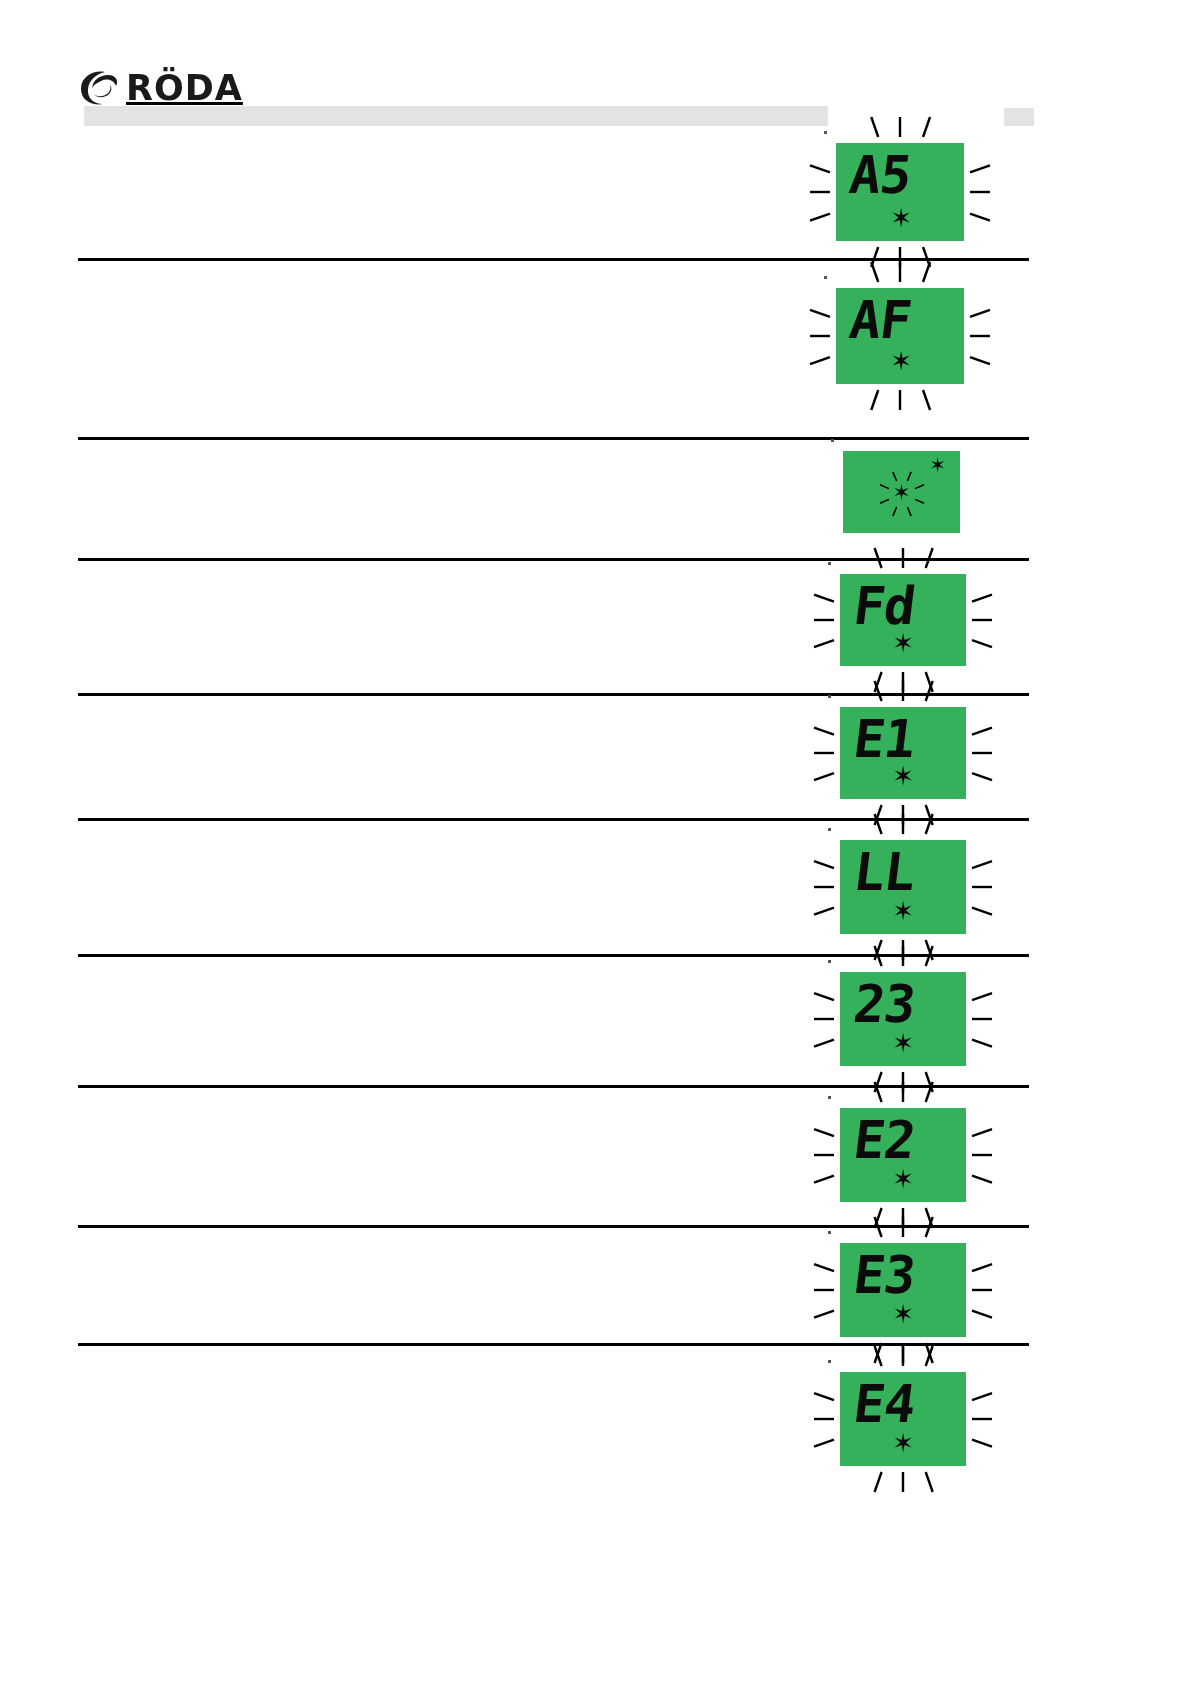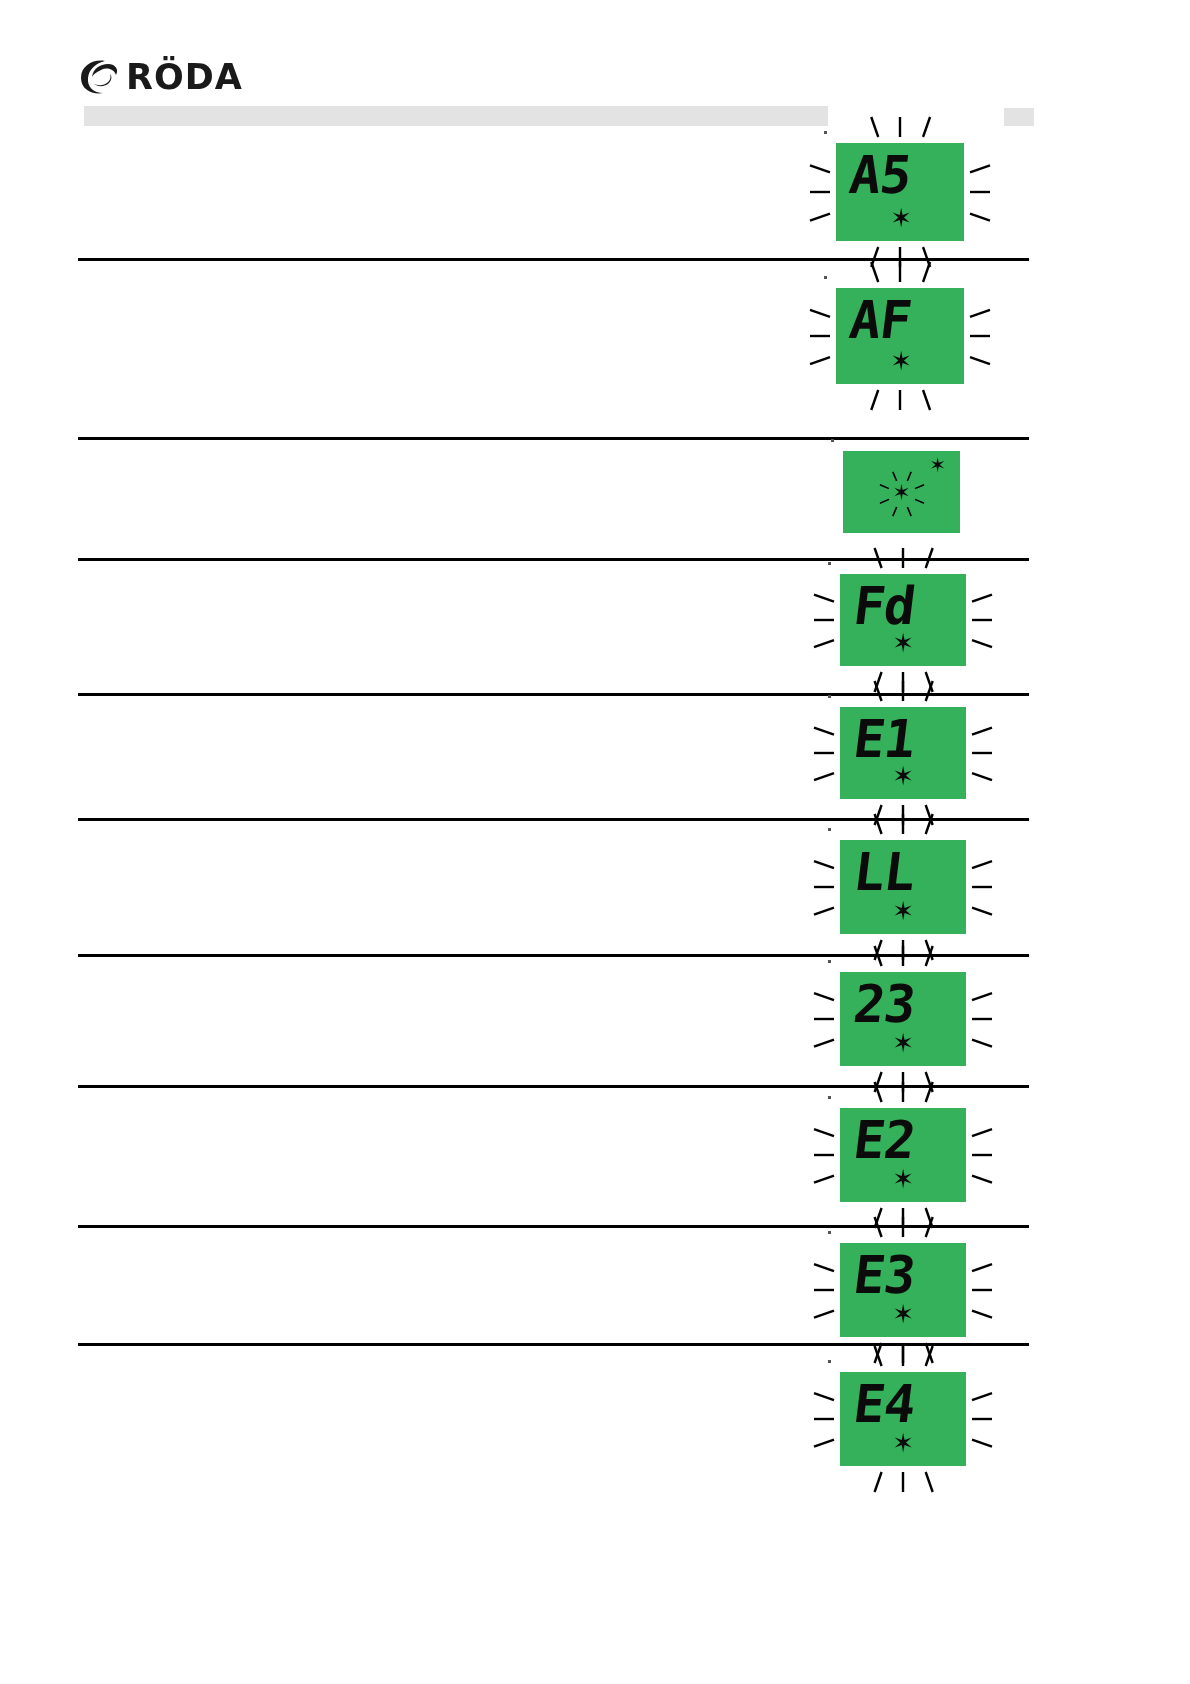--- a/index.html
+++ b/index.html
@@ -12,24 +12,25 @@
     height: 1684px;
     position: relative;
     font-family: "Liberation Sans", sans-serif;
     overflow: hidden;
   }
 
   
   .logo-wrap {
     position: absolute;
     left: 78px;
-    top: 57px;
+    top: 68px;
     display: flex;
     align-items: center;
     gap: 6px;
+    text-decoration: underline;
   }
   .logo-mark {
     width: 42px;
     height: 40px;
     position: relative;
   }
   .logo-text {
     font-family: "DejaVu Sans", sans-serif;
     font-size: 35px;
     font-weight: bold;

